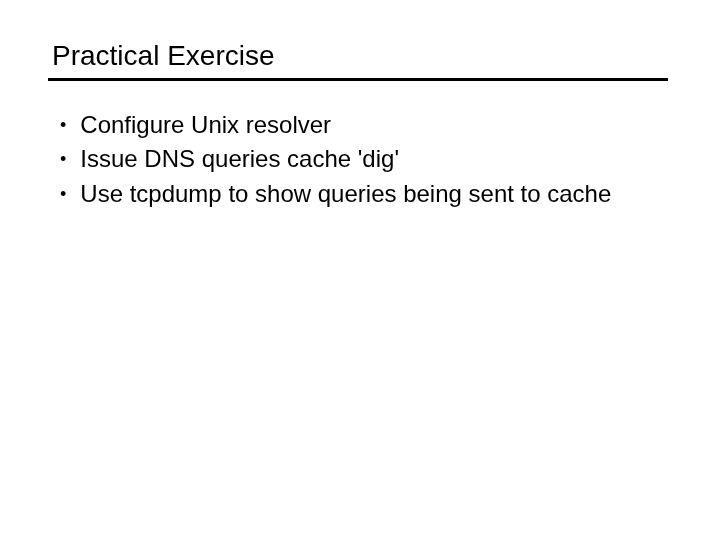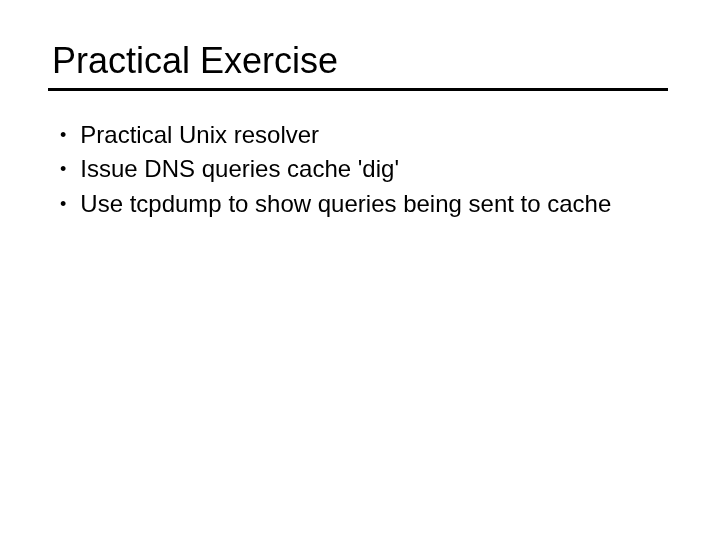--- a/index.html
+++ b/index.html
@@ -11,21 +11,21 @@
       width: 720px;
       height: 540px;
       background: #ffffff;
       font-family: Arial, Helvetica, sans-serif;
       position: relative;
     }
     .slide {
       padding: 40px 48px;
     }
     .title {
-      font-size: 36px;
+      font-size: 28px;
       font-weight: 400;
       color: #000;
       padding-bottom: 6px;
       margin-left: 4px;
     }
     .title-underline {
       border-bottom: 3px solid #000;
       width: 620px;
       margin-bottom: 28px;
     }
@@ -53,21 +53,21 @@
   </style>
 </head>
 <body>
 
 <div class="slide">
   <h1 class="title">Practical Exercise</h1>
   <div class="title-underline"></div>
   <ul class="bullet-list">
     <li class="bullet-item">
       <span class="bullet-marker">•</span>
-      <span class="bullet-text">Practical Unix resolver</span>
+      <span class="bullet-text">Configure Unix resolver</span>
     </li>
     <li class="bullet-item">
       <span class="bullet-marker">•</span>
       <span class="bullet-text">Issue DNS queries cache 'dig'</span>
     </li>
     <li class="bullet-item">
       <span class="bullet-marker">•</span>
       <span class="bullet-text">Use tcpdump to show queries being sent to cache</span>
     </li>
   </ul>

